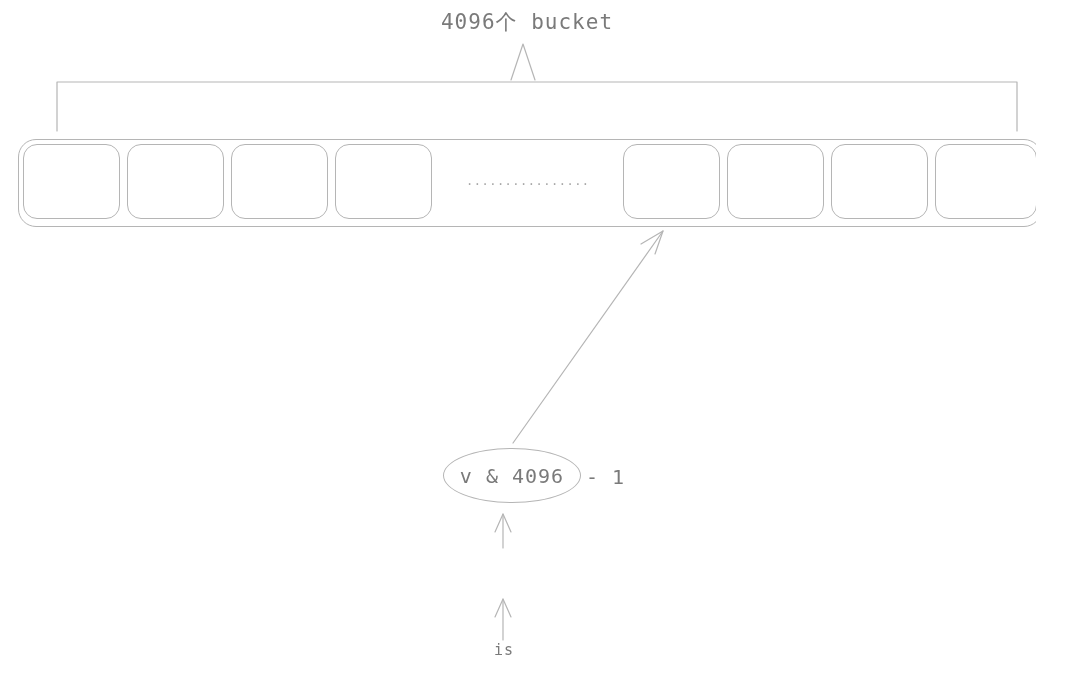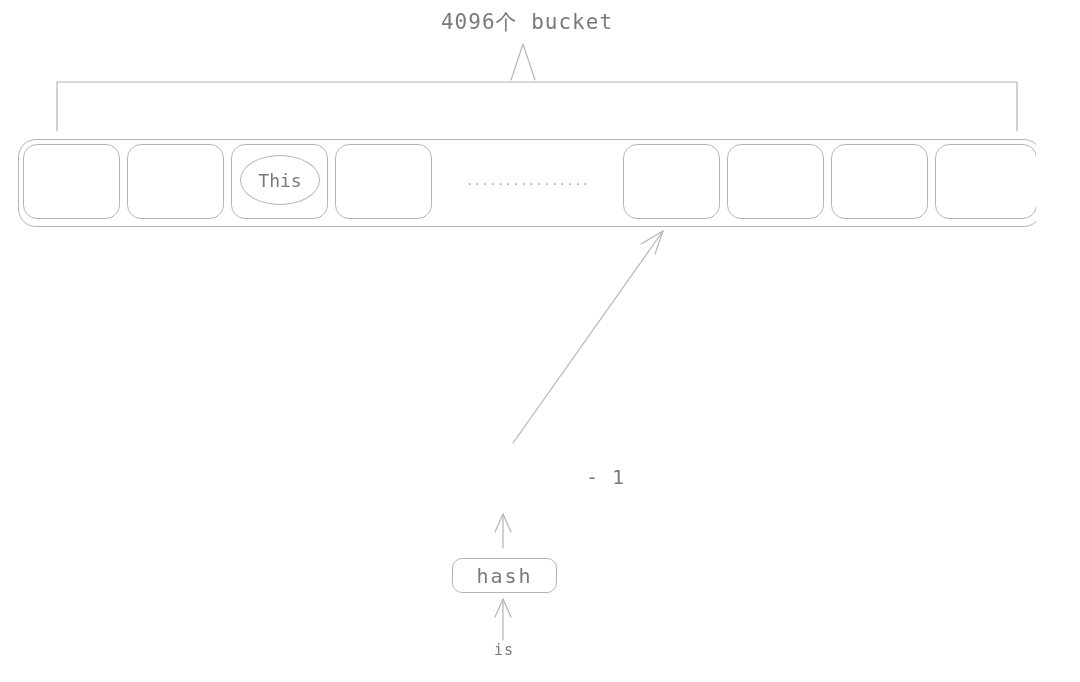--- a/index.html
+++ b/index.html
@@ -126,33 +126,30 @@
 
     <path d="M503,640 L503,599"></path>
     <path d="M503,599 L495,617 M503,599 L511,617"></path>
   </svg>
 
   <div class="abs container-box"></div>
 
   <div class="bucket b1"></div>
   <div class="bucket b2"></div>
   <div class="bucket b3"></div>
-  <div class="abs this-oval">
-    <span>This</span>
-  </div>
   <div class="bucket b4"></div>
 
   <div class="abs dots">................</div>
 
   <div class="bucket b5"></div>
   <div class="bucket b6"></div>
   <div class="bucket b7"></div>
   <div class="bucket b8"></div>
 
+  <div class="abs expr-oval">
+    <span>v &amp; 4096</span>
+  </div>
   <div class="abs minus-one">- 1</div>
 
-  <div class="abs hash-box">
-    <span>hash</span>
-  </div>
 
   <div class="abs is-label">is</div>
 
 </div>
 
 </body></html>

